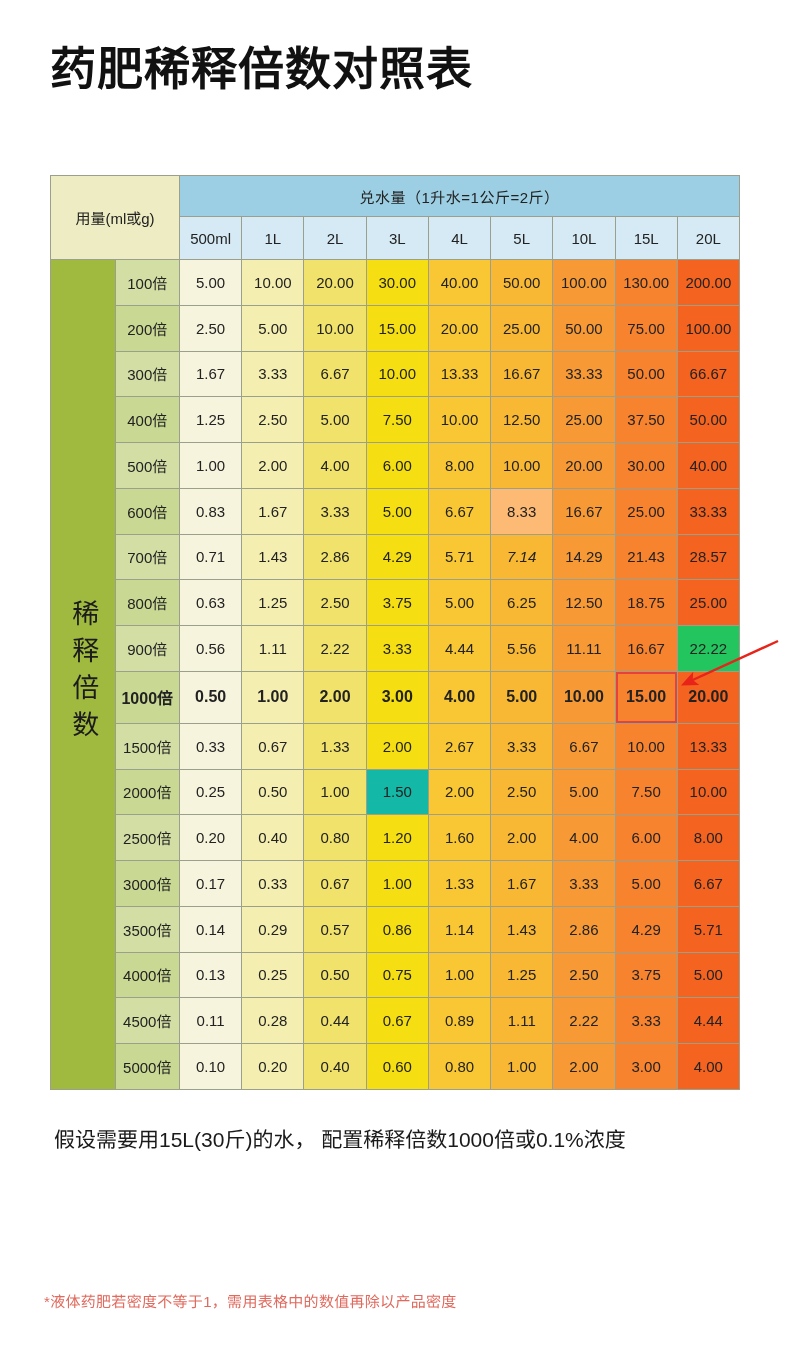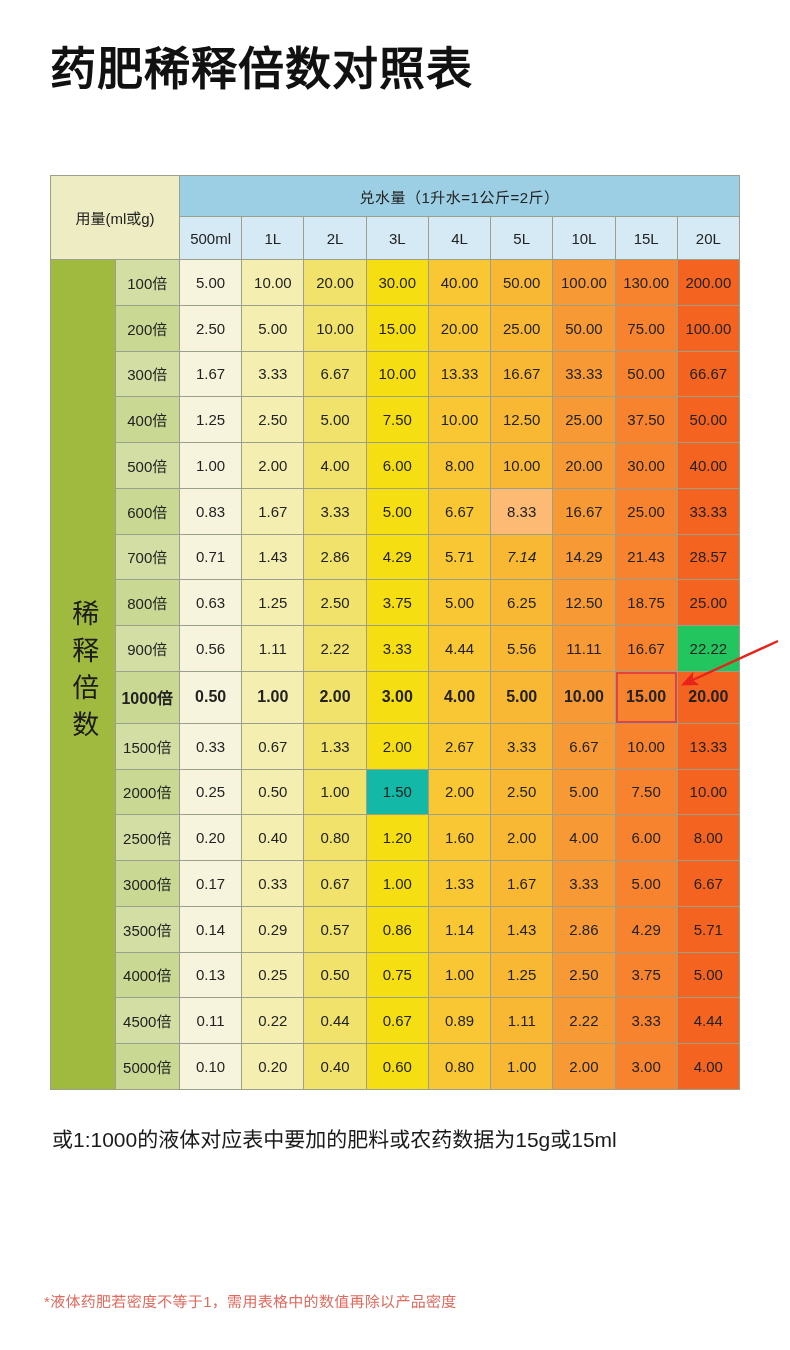--- a/index.html
+++ b/index.html
@@ -414,21 +414,21 @@
           <td class="cell" style="background: rgb(245, 222, 18);">0.75</td>
           <td class="cell" style="background: rgb(249, 199, 51);">1.00</td>
           <td class="cell" style="background: rgb(249, 184, 51);">1.25</td>
           <td class="cell" style="background: rgb(247, 154, 53);">2.50</td>
           <td class="cell" style="background: rgb(247, 131, 46);">3.75</td>
           <td class="cell" style="background: rgb(244, 99, 31);">5.00</td>
         </tr>
         <tr>
           <td class="row-label rl-a">4500倍</td>
           <td class="cell" style="background: rgb(247, 244, 221);">0.11</td>
-          <td class="cell" style="background: rgb(244, 238, 176);">0.22</td>
+          <td class="cell" style="background: rgb(244, 238, 176);">0.28</td>
           <td class="cell" style="background: rgb(240, 226, 106);">0.44</td>
           <td class="cell" style="background: rgb(245, 222, 18);">0.67</td>
           <td class="cell" style="background: rgb(249, 199, 51);">0.89</td>
           <td class="cell" style="background: rgb(249, 184, 51);">1.11</td>
           <td class="cell" style="background: rgb(247, 154, 53);">2.22</td>
           <td class="cell" style="background: rgb(247, 131, 46);">3.33</td>
           <td class="cell" style="background: rgb(244, 99, 31);">4.44</td>
         </tr>
         <tr>
           <td class="row-label rl-b">5000倍</td>
@@ -449,16 +449,16 @@
 <svg class="arrow-layer" width="790" height="1350" viewBox="0 0 790 1350">
   <defs>
     <marker id="arrowHead" markerWidth="7" markerHeight="7" refX="5.6" refY="3" orient="auto">
       <path d="M0,0 L7,3 L0,6 L1.6,3 z" id="arrow-head-fill" fill="#e8231a"></path>
     </marker>
   </defs>
   <line id="pointer-arrow-line" x1="778" y1="641" x2="684" y2="684" stroke-width="2.4" marker-end="url(#arrowHead)" stroke="#e8231a"></line>
 </svg>
 
 <div class="desc">
-  <span class="line line2">或1:1000的液体对应表中要加的肥料或农药数据为15g或15ml</span>
+  <span class="line line1">假设需要用15L(30斤)的水，  配置稀释倍数1000倍或0.1%浓度</span>
 </div>
 
 <div class="note">*液体药肥若密度不等于1，需用表格中的数值再除以产品密度</div>
 
 </body></html>

